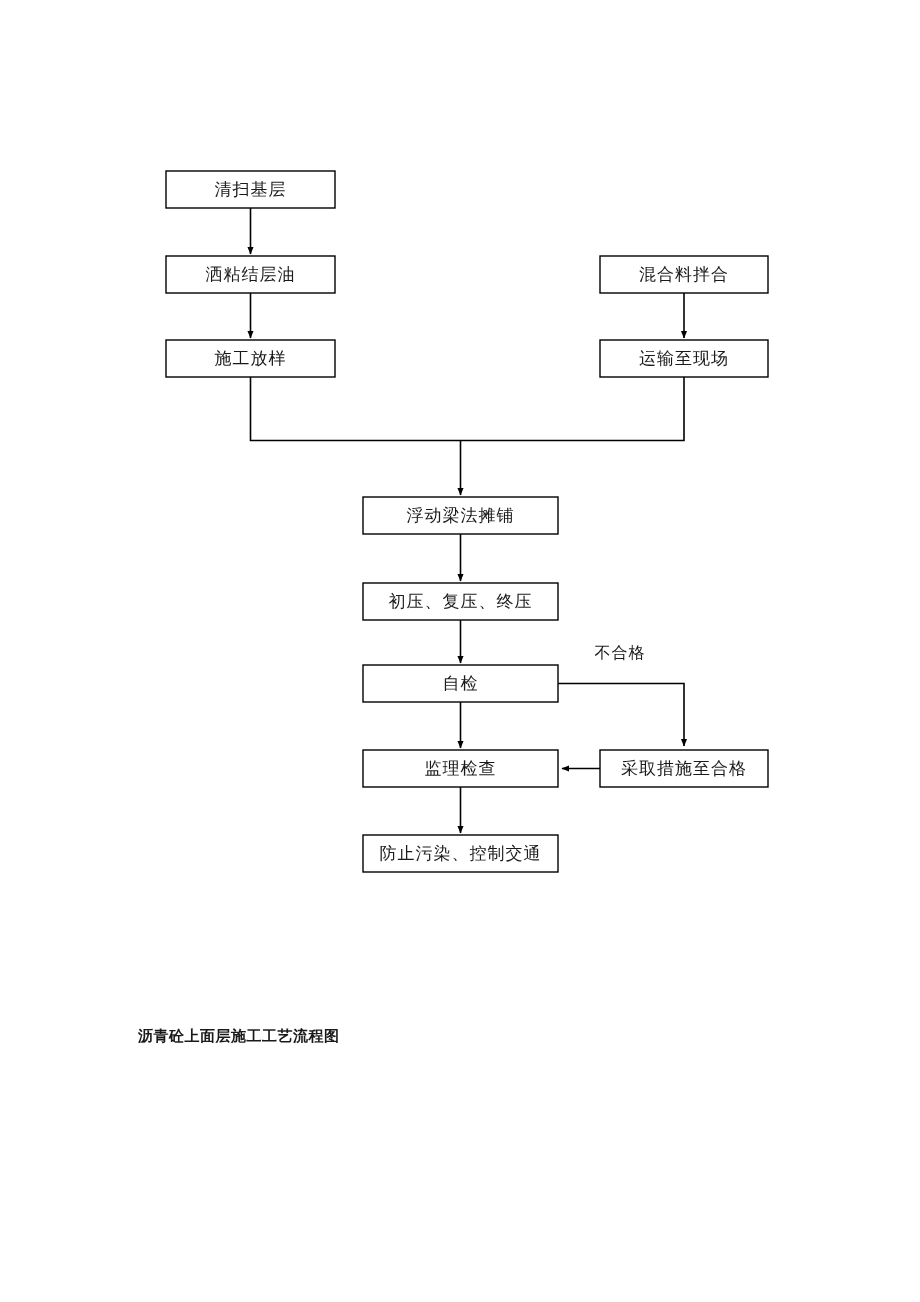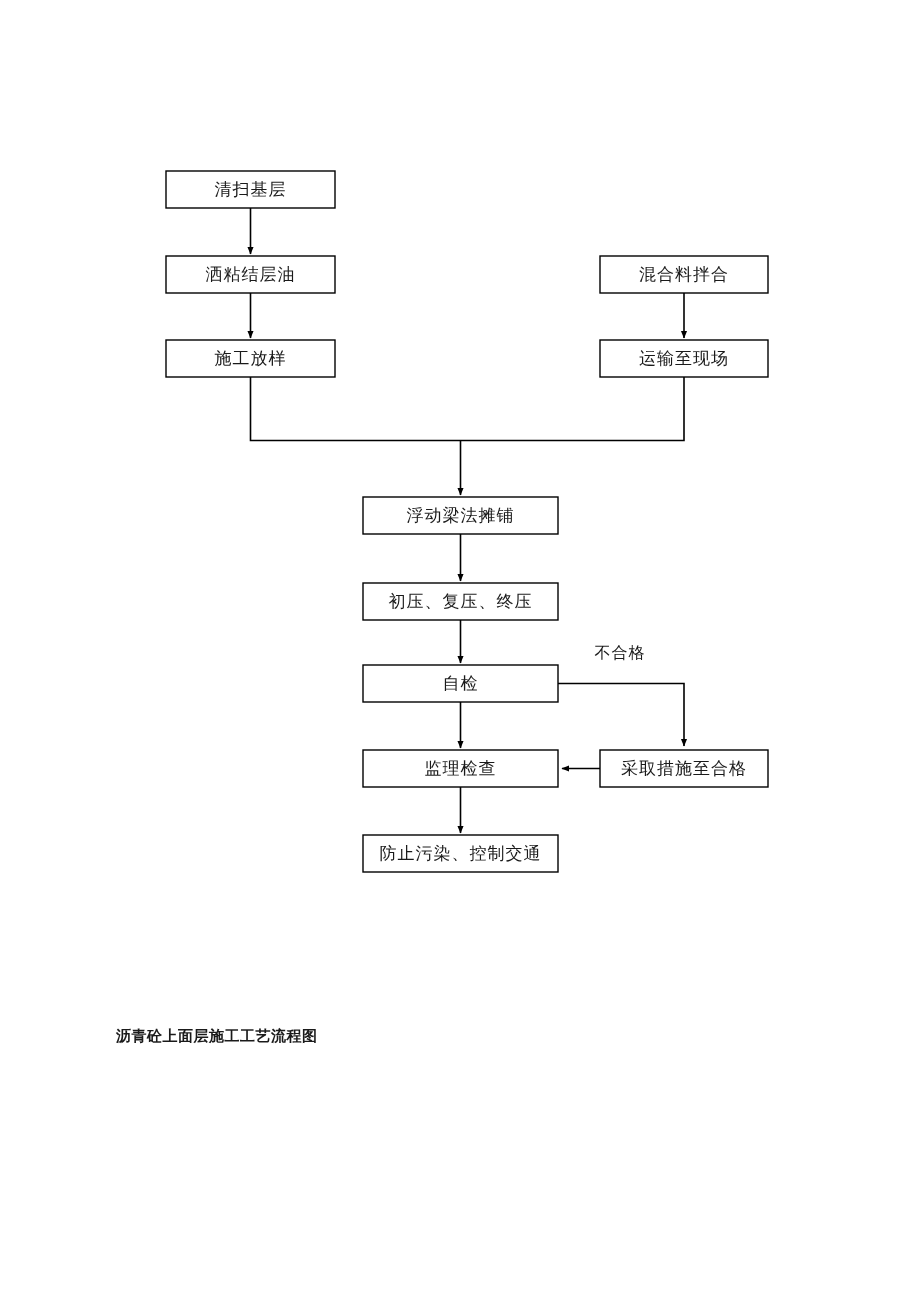--- a/index.html
+++ b/index.html
@@ -42,21 +42,21 @@
   }
   .edge-label {
     font-family: "DejaVu Serif", "Liberation Serif", serif;
     font-size: 16px;
     fill: #1a1a1a;
     text-anchor: middle;
     letter-spacing: 1px;
   }
   .caption-text {
     position: absolute;
-    left: 116px;
+    left: 138px;
     top: 1027px;
     font-family: "DejaVu Serif", "Liberation Serif", serif;
     font-size: 15px;
     font-weight: bold;
     color: #1a1a1a;
     letter-spacing: 0.5px;
     white-space: nowrap;
   }
 </style>
 </head>

